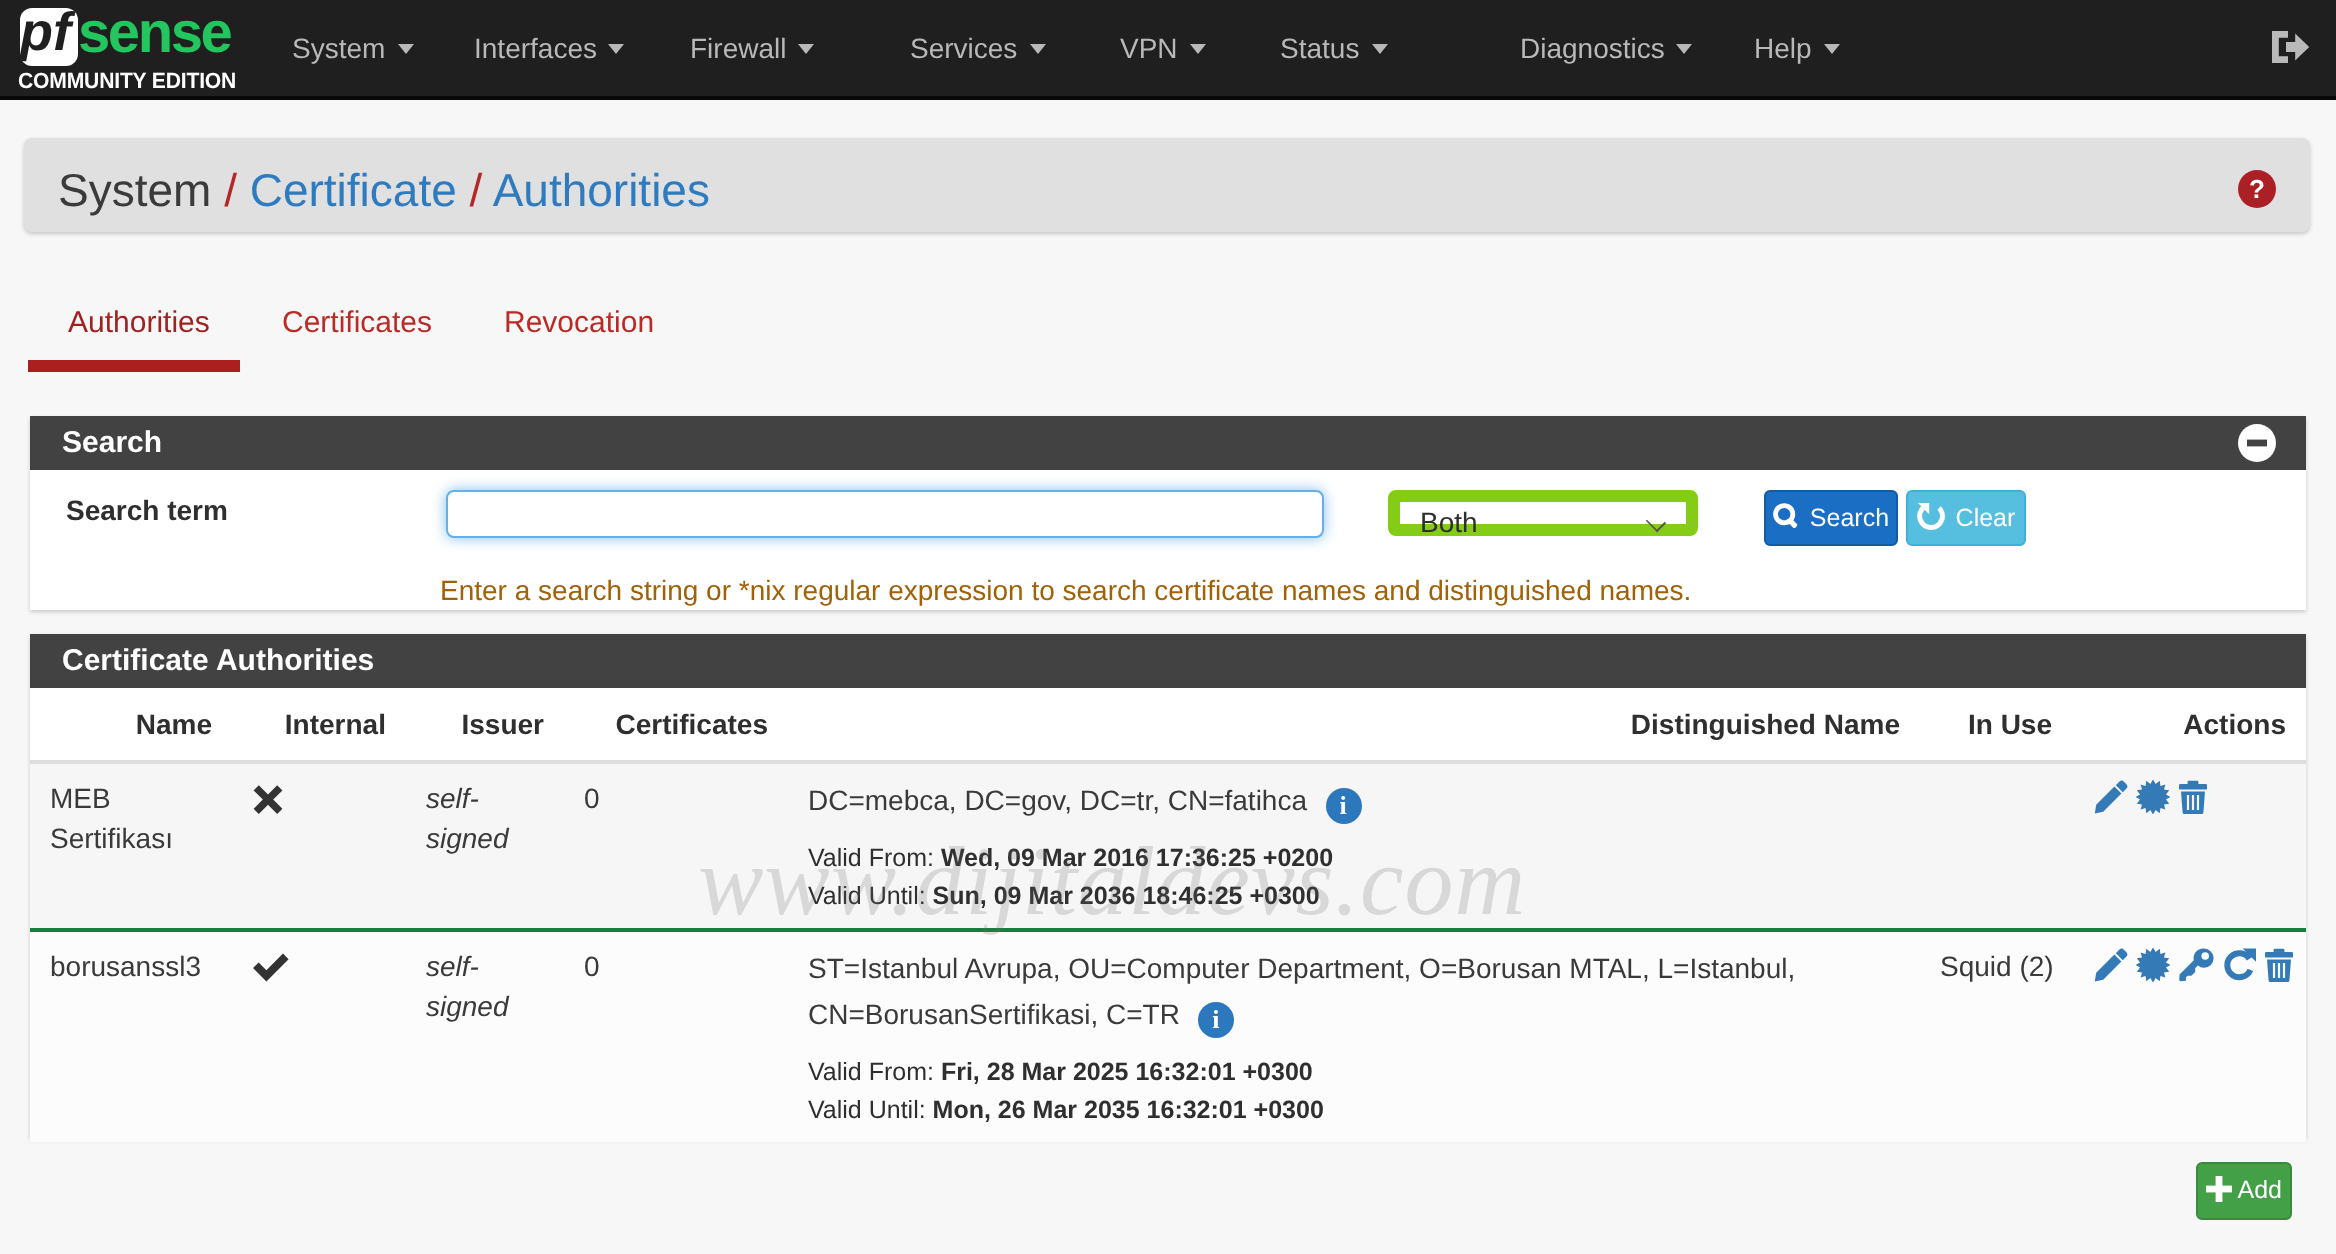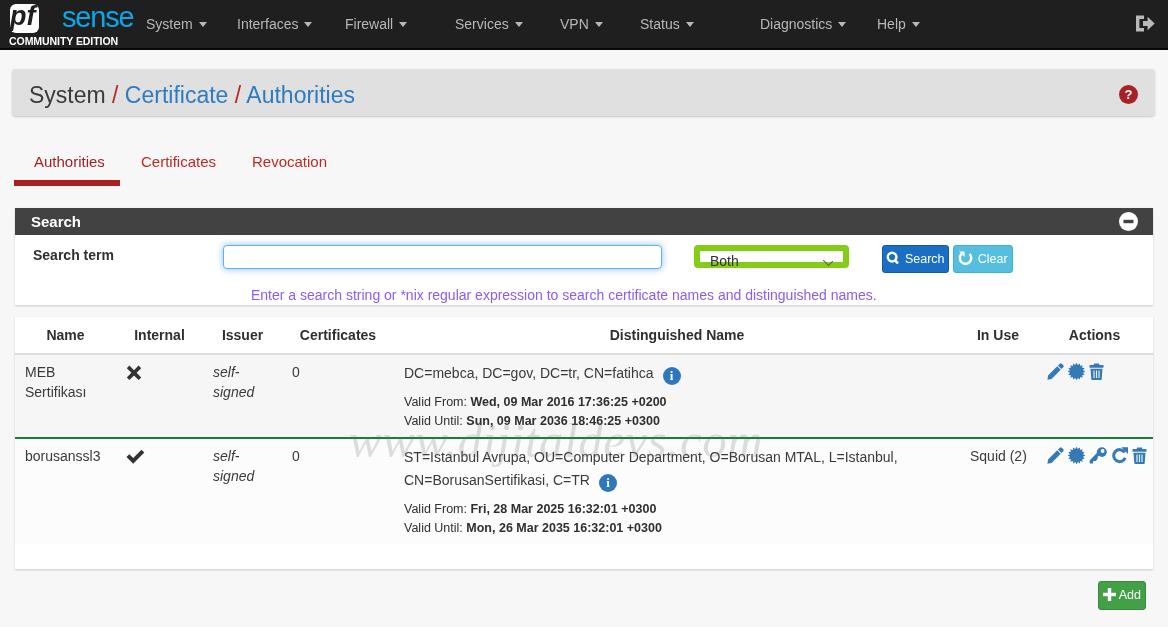--- a/index.html
+++ b/index.html
@@ -2,21 +2,21 @@
 <html><head>
 <meta charset="utf-8">
 <style>
 * { margin:0; padding:0; box-sizing:border-box; }
 html,body { width:1168px; height:627px; }
 body { font-family:"Liberation Sans",sans-serif; background:#f7f7f7; position:relative; overflow:hidden; font-size:14px; color:#3a3a3a; }
 .abs { position:absolute; }
 
 .navbar { position:absolute; top:0; left:0; width:1168px; height:50px; background:#1f1f1f; border-bottom:2px solid #080808; }
 .logobox { position:absolute; left:10px; top:4px; width:29px; height:29px; background:#fff; border-radius:6px; color:#1f1f1f; font-weight:bold; font-style:italic; font-size:27px; line-height:25px; }
-.logosense { position:absolute; left:39px; top:1px; color:#0ea5e9; font-weight:normal; font-size:29px; letter-spacing:-1.2px;margin-left:23px; }
+.logosense { position:absolute; left:39px; top:1px; color:#22c55e; font-weight:bold; font-size:29px; letter-spacing:-1.2px; }
 .logoce { position:absolute; left:9px; top:34.5px; color:#fff; font-weight:bold; font-size:11px; letter-spacing:-0.1px; transform:scaleX(0.96); transform-origin:left; }
 .navitem { position:absolute; top:16px; color:#b8b8b8; font-size:14px; white-space:nowrap; }
 .caret { display:inline-block; width:0; height:0; border-left:4.5px solid transparent; border-right:4.5px solid transparent; border-top:5px solid #b8b8b8; margin-left:6px; vertical-align:2px; }
 
 .crumb { position:absolute; left:12px; top:69px; width:1143px; height:47px; background:#e0e0e0; border-radius:4px; box-shadow:0 1px 2px rgba(0,0,0,0.2); }
 .crumbtext { position:absolute; left:17px; top:13px; font-size:23px; color:#3b3b3b; }
 .crumbtext a { color:#2e7bbf; text-decoration:none; }
 .crumbtext .sl { color:#b52626; }
 
 .tab { position:absolute; font-size:15px; color:#bb2b26; }
@@ -26,24 +26,24 @@
 .phead { height:27px; background:#424242; color:#fff; font-weight:bold; font-size:15px; line-height:27px; padding-left:16px; position:relative; }
 
 .lbl { position:absolute; font-weight:bold; font-size:14px; color:#2f2f2f; }
 .sinput { position:absolute; left:208px; top:37px; width:439px; height:24px; border:1px solid #66afe9; border-radius:4px; background:#fff; box-shadow:0 0 7px rgba(102,175,233,0.8); }
 .ssel { position:absolute; left:679px; top:37px; width:155px; height:23px; border:6px solid #84cc16; border-radius:4px; background:#fff; line-height:21px; padding-left:10px; color:#2f2f2f; }
 .chev { position:absolute; right:11px; top:6px; width:8px; height:8px; border-right:1.7px solid #555; border-bottom:1.7px solid #555; transform:rotate(45deg) scale(1,0.8); }
 .btn { position:absolute; top:37px; height:28px; border-radius:3px; color:#fff; font-size:12.5px; text-align:center; line-height:26px; }
 .btn svg { vertical-align:-3px; }
 .btn-primary { left:867px; width:67px; background:#1a6fc4; border:1px solid #155ba1; }
 .btn-info { left:938px; width:60px; background:#56bfdf; border:1px solid #3eb2d6; }
-.helptext { position:absolute; left:205px; top:79px; color:#8b5cf6; font-size:14px;margin-left:31px; }
+.helptext { position:absolute; left:205px; top:79px; color:#a16207; font-size:14px; }
 
 table { border-collapse:collapse; table-layout:fixed; width:1138px; }
-th { text-align:center; font-size:14px; color:#2f2f2f; padding:10px 10px 10px 10px; border-bottom:2px solid #ddd; }
+th { text-align:right; font-size:14px; color:#2f2f2f; padding:10px 10px 10px 10px; border-bottom:2px solid #ddd; }
 td { vertical-align:top; font-size:14px; padding:7px 10px 6px 10px; line-height:20px; }
 tr.r1 td { border-bottom:2px solid #15803d; }
 td.nw { white-space:nowrap; }
 tr.r1 { background:#f6f6f6; }
 tr.r2 { background:#fcfcfc; }
 .ital { font-style:italic; }
 .dn { line-height:23px; }
 .valid { font-size:12.5px; line-height:19px; margin-top:8px; color:#2f2f2f; }
 .infoi { display:inline-block; width:18px; height:18px; border-radius:50%; background:#2d78bd; color:#fff; font-family:"Liberation Serif",serif; font-weight:bold; font-size:13px; text-align:center; line-height:18px; vertical-align:-2px; margin-left:9px; }
 .aicons { white-space:nowrap; padding-left:11px; padding-right:2px; }
@@ -102,20 +102,21 @@
         <rect x="10.2" y="8.6" width="5.2" height="2.8" rx="1" transform="rotate(45 10.2 8.6)" fill="#fff"></rect>
       </svg> Search</div>
   <div class="btn btn-info"><svg width="16" height="15" viewBox="0 0 16 16">
         <path fill="none" stroke="#fff" stroke-width="2.6" d="M3.2,3.2 a6.1,6.1 0 1 0 8.6,0"></path>
         <path fill="#fff" d="M0.5,0.5 h6 v6 z"></path>
       </svg> Clear</div>
   <div class="helptext">Enter a search string or *nix regular expression to search certificate names and distinguished names.</div>
 </div>
 
 <div class="panel" style="top:317px;height:252px">
+  <div class="phead">Certificate Authorities</div>
   <table>
     <colgroup>
         <col style="width:101px">
         <col style="width:87px">
         <col style="width:79px">
         <col style="width:112px">
         <col style="width:566px">
         <col style="width:76px">
         <col style="width:117px">
       </colgroup>

